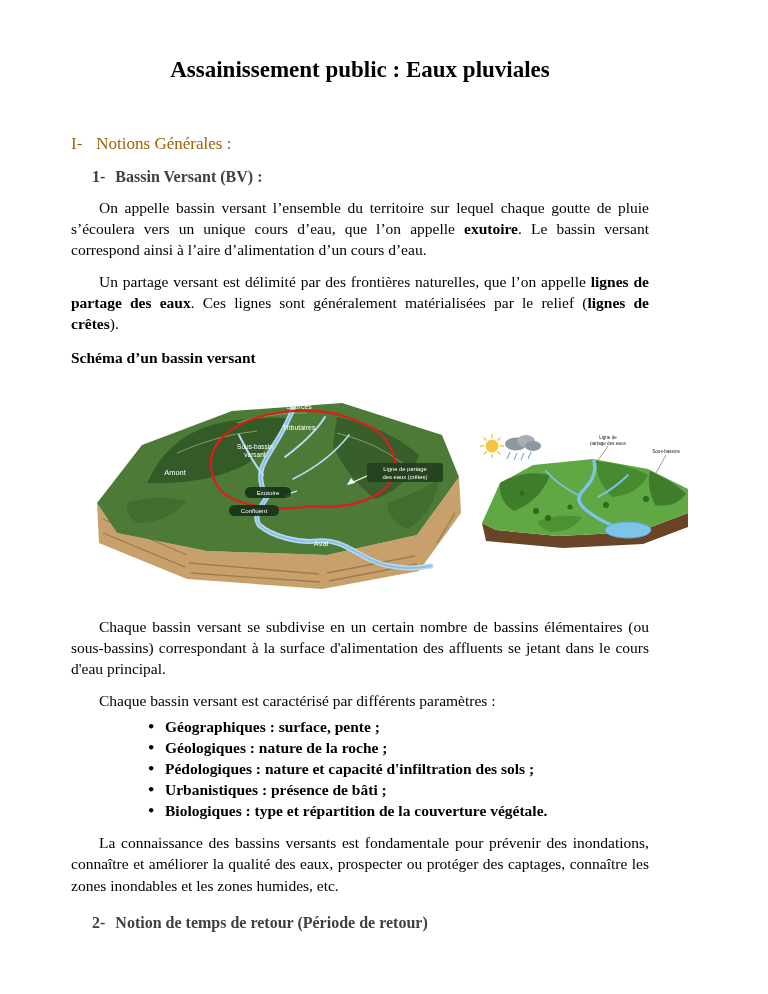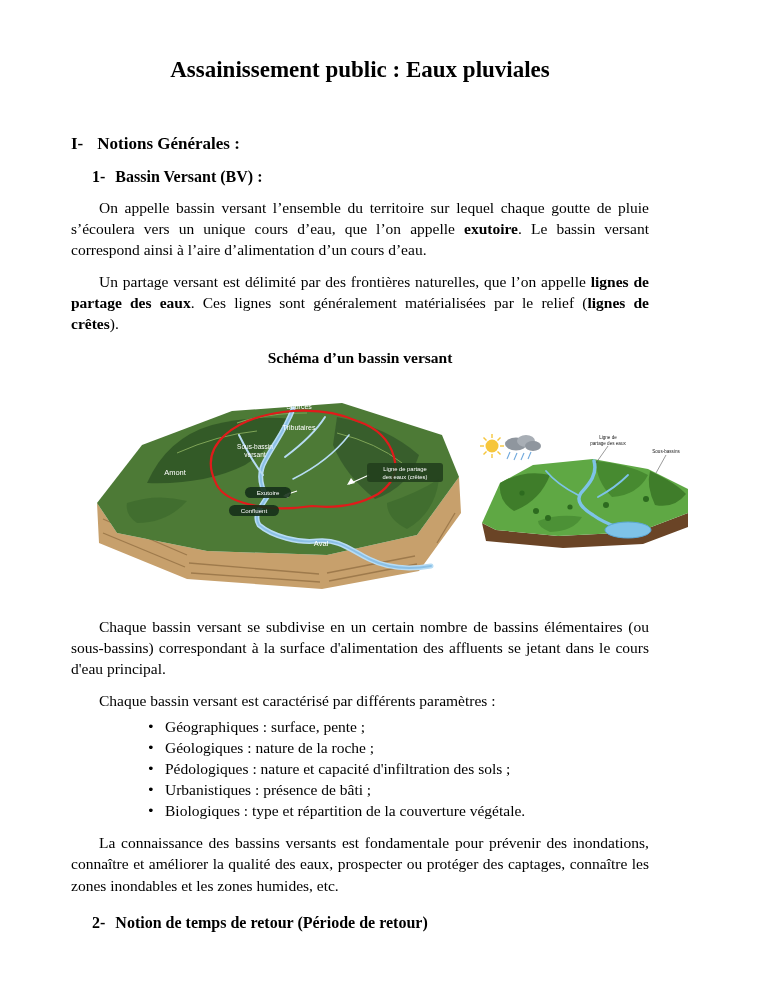--- a/index.html
+++ b/index.html
@@ -17,56 +17,56 @@
   .doc-title {
     margin: 0;
     text-align: center;
     font-size: 23px;
     font-weight: bold;
     line-height: 1.2;
   }
   .h-main {
     margin: 50px 0 0 0;
     font-size: 17px;
-    font-weight: bold;
-    color: #000000;
+    font-weight: normal;
+    color: #a16207;
   }
   .h-main .hnum { margin-right: 14px; }
   .h-sub {
     margin: 14px 0 0 21px;
     font-size: 16px;
     font-weight: bold;
-    color: #000000;
+    color: #404040;
   }
   .h-sub .hnum { margin-right: 10px; }
   .h-sub.second { margin-top: 18px; }
   .para {
     margin: 11px 0 0 0;
     font-size: 15.5px;
     line-height: 1.36;
     text-align: justify;
     text-indent: 28px;
   }
   .b { font-weight: bold; }
   .fig-caption {
     margin: 15px 0 0 0;
-    text-align: center;
+    text-align: left;
     font-size: 15.5px;
     font-weight: bold;
   }
   .figure-row {
     margin: 16px 0 0 16px;
     display: flex;
     align-items: center;
     gap: 9px;
   }
   .fig-left  { width: 382px; height: 213px; flex: 0 0 auto; }
   .fig-right { width: 213px; height: 117px; flex: 0 0 auto; }
   .p-after-fig { margin-top: 20px; }
-  .bullets { margin: 5px 0 2px 74px; }
+  .bullets { margin: 5px 0 2px 74px; font-weight: bold; }
   .bullet-item {
     position: relative;
     padding-left: 20px;
     font-size: 15.5px;
     line-height: 21px;
   }
   .bullet-item::before {
     content: "\2022";
     position: absolute;
     left: 2px; top: 0;

